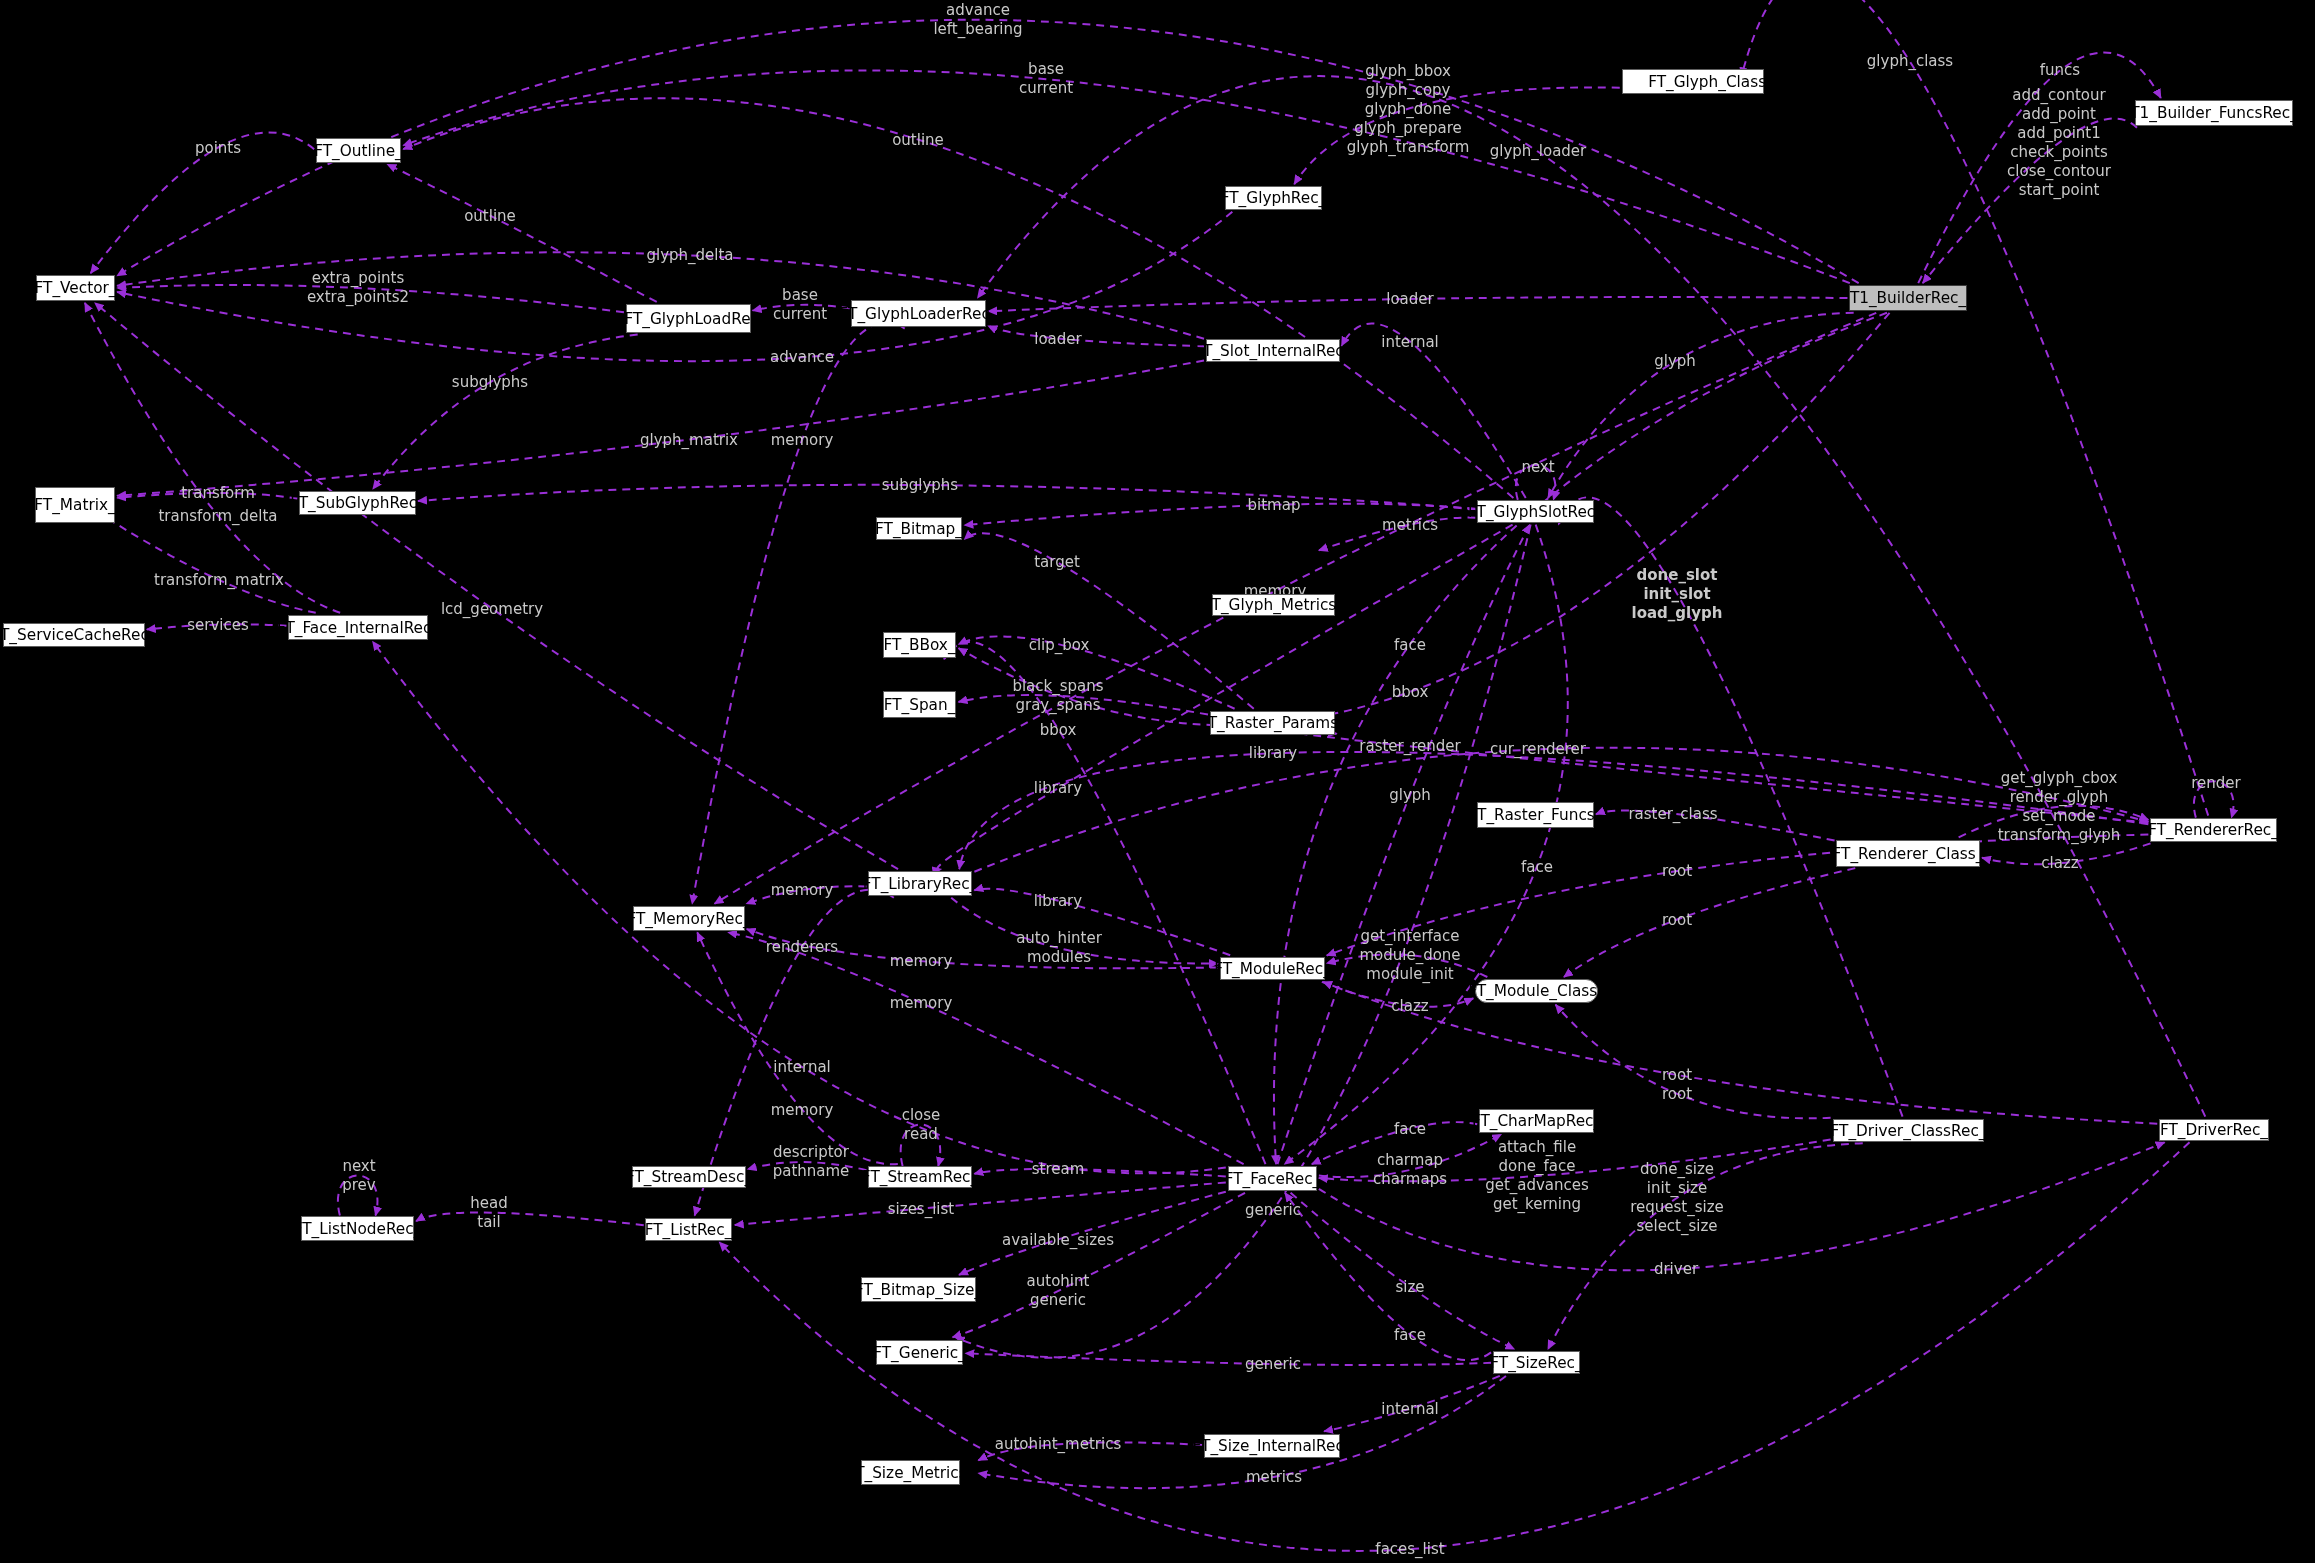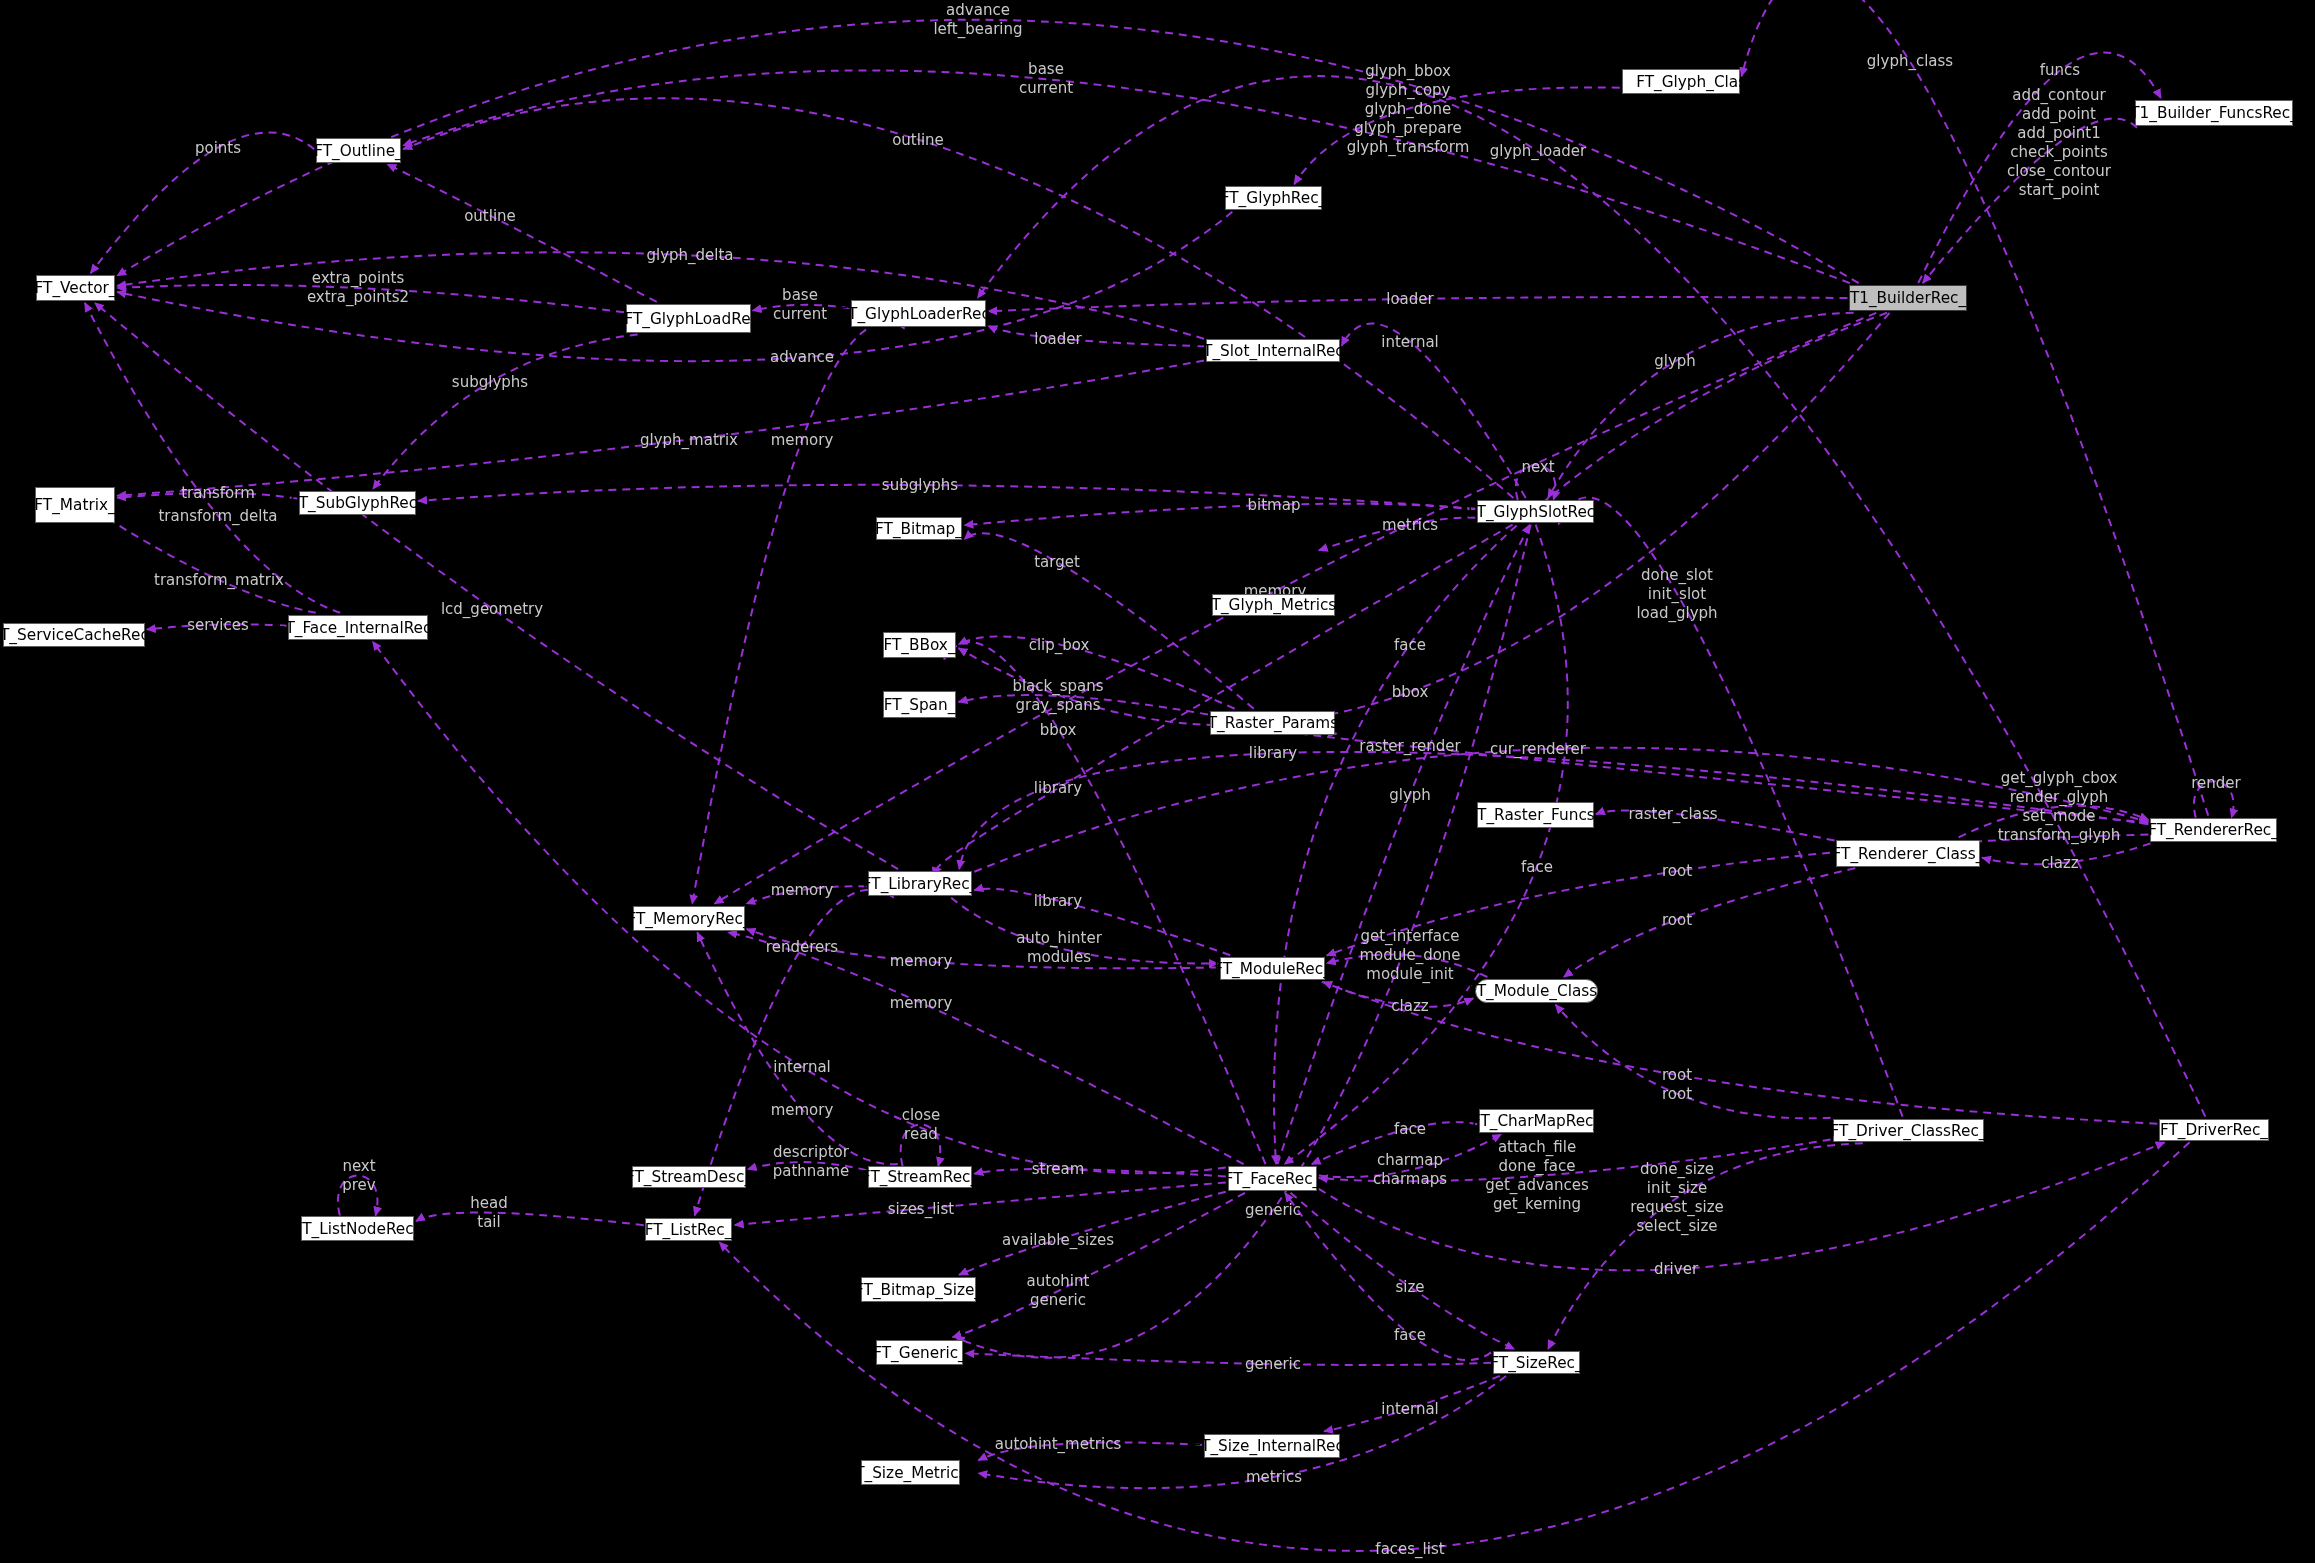--- a/index.html
+++ b/index.html
@@ -105,21 +105,21 @@
         <path d="M 1238 1203.8819444444443 Q 1034.7574257425742 1258.0590277777778 968.4851485148515 1288" fill="none" stroke="#9b30d8" stroke-width="2" stroke-dasharray="8,6" marker-end="url(#arrow)"></path>
         <path d="M 1238 1194.538028169014 Q 870 1225.9959431804502 742 1237.4700854700855" fill="none" stroke="#9b30d8" stroke-width="2" stroke-dasharray="8,6" marker-end="url(#arrow)"></path>
         <path d="M 2211.5884433962265 1154 Q 1379.015670110233 1925.5 726.3802163833076 1255" fill="none" stroke="#9b30d8" stroke-width="2" stroke-dasharray="8,6" marker-end="url(#arrow)"></path>
         <path d="M 650 1237.7425742574258 Q 453 1214.316682796099 420 1233.624060150376" fill="none" stroke="#9b30d8" stroke-width="2" stroke-dasharray="8,6" marker-end="url(#arrow)"></path>
         <path d="M 343 1228 C 329 1174, 393 1174, 379 1228" fill="none" stroke="#9b30d8" stroke-width="2" stroke-dasharray="8,6" marker-end="url(#arrow)"></path>
       </g>
   </svg>
 <div class="node" style="left: 36px; top: 275px; width: 79px; height: 26px;">FT_Vector_</div>
     <div class="node" style="left: 316px; top: 138px; width: 85px; height: 25px;">FT_Outline_</div>
     <div class="node" style="left: 1225px; top: 186px; width: 97px; height: 24px;">FT_GlyphRec_</div>
-    <div class="node" style="left: 1622px; top: 69px; width: 118px; height: 25px; padding-left: 40px;">FT_Glyph_Class_</div>
+    <div class="node" style="left: 1622px; top: 69px; width: 142px; height: 25px; padding-left: 40px;">FT_Glyph_Class_</div>
     <div class="node" style="left: 2135px; top: 100px; width: 158px; height: 26px;">T1_Builder_FuncsRec_</div>
     <div class="node highlight" style="left: 1849px; top: 285px; width: 118px; height: 26px;">T1_BuilderRec_</div>
     <div class="node" style="left: 626px; top: 304px; width: 125px; height: 29px; padding-left: 18px;">FT_GlyphLoadRec_</div>
     <div class="node" style="left: 851px; top: 300px; width: 135px; height: 27px;">FT_GlyphLoaderRec_</div>
     <div class="node" style="left: 1206px; top: 339px; width: 134px; height: 23px;">FT_Slot_InternalRec_</div>
     <div class="node" style="left: 35px; top: 487px; width: 80px; height: 36px;">FT_Matrix_</div>
     <div class="node" style="left: 299px; top: 491px; width: 117px; height: 24px;">FT_SubGlyphRec_</div>
     <div class="node" style="left: 876px; top: 517px; width: 86px; height: 23px;">FT_Bitmap_</div>
     <div class="node" style="left: 1477px; top: 500px; width: 117px; height: 23px;">FT_GlyphSlotRec_</div>
     <div class="node" style="left: 1212px; top: 552px; width: 123px; height: 22px; margin-top: 42px;">FT_Glyph_Metrics_</div>
@@ -184,21 +184,21 @@
     <div class="edge-label" style="left: 218px; top: 493px;">transform</div>
     <div class="edge-label" style="left: 219px; top: 580px;">transform_matrix</div>
     <div class="edge-label" style="left: 490px; top: 382px;">subglyphs</div>
     <div class="edge-label" style="left: 920px; top: 485px;">subglyphs</div>
     <div class="edge-label" style="left: 1410px; top: 342px;">internal</div>
     <div class="edge-label" style="left: 1675px; top: 361px;">glyph</div>
     <div class="edge-label" style="left: 1538px; top: 467px;">next</div>
     <div class="edge-label" style="left: 1274px; top: 505px;">bitmap</div>
     <div class="edge-label" style="left: 1410px; top: 525px;">metrics</div>
     <div class="edge-label" style="left: 1057px; top: 562px;">target</div>
-    <div class="edge-label" style="left: 1677px; top: 594px;">done_slot
+    <div class="edge-label" style="left: 1677px; top: 594px; font-weight: bold;">done_slot
 init_slot
 load_glyph</div>
     <div class="edge-label" style="left: 1410px; top: 645px;">face</div>
     <div class="edge-label" style="left: 1059px; top: 645px;">clip_box</div>
     <div class="edge-label" style="left: 1410px; top: 692px;">bbox</div>
     <div class="edge-label" style="left: 1058px; top: 730px;">bbox</div>
     <div class="edge-label" style="left: 1058px; top: 696px;">black_spans
 gray_spans</div>
     <div class="edge-label" style="left: 1058px; top: 788px;">library</div>
     <div class="edge-label" style="left: 1273px; top: 753px;">library</div>

